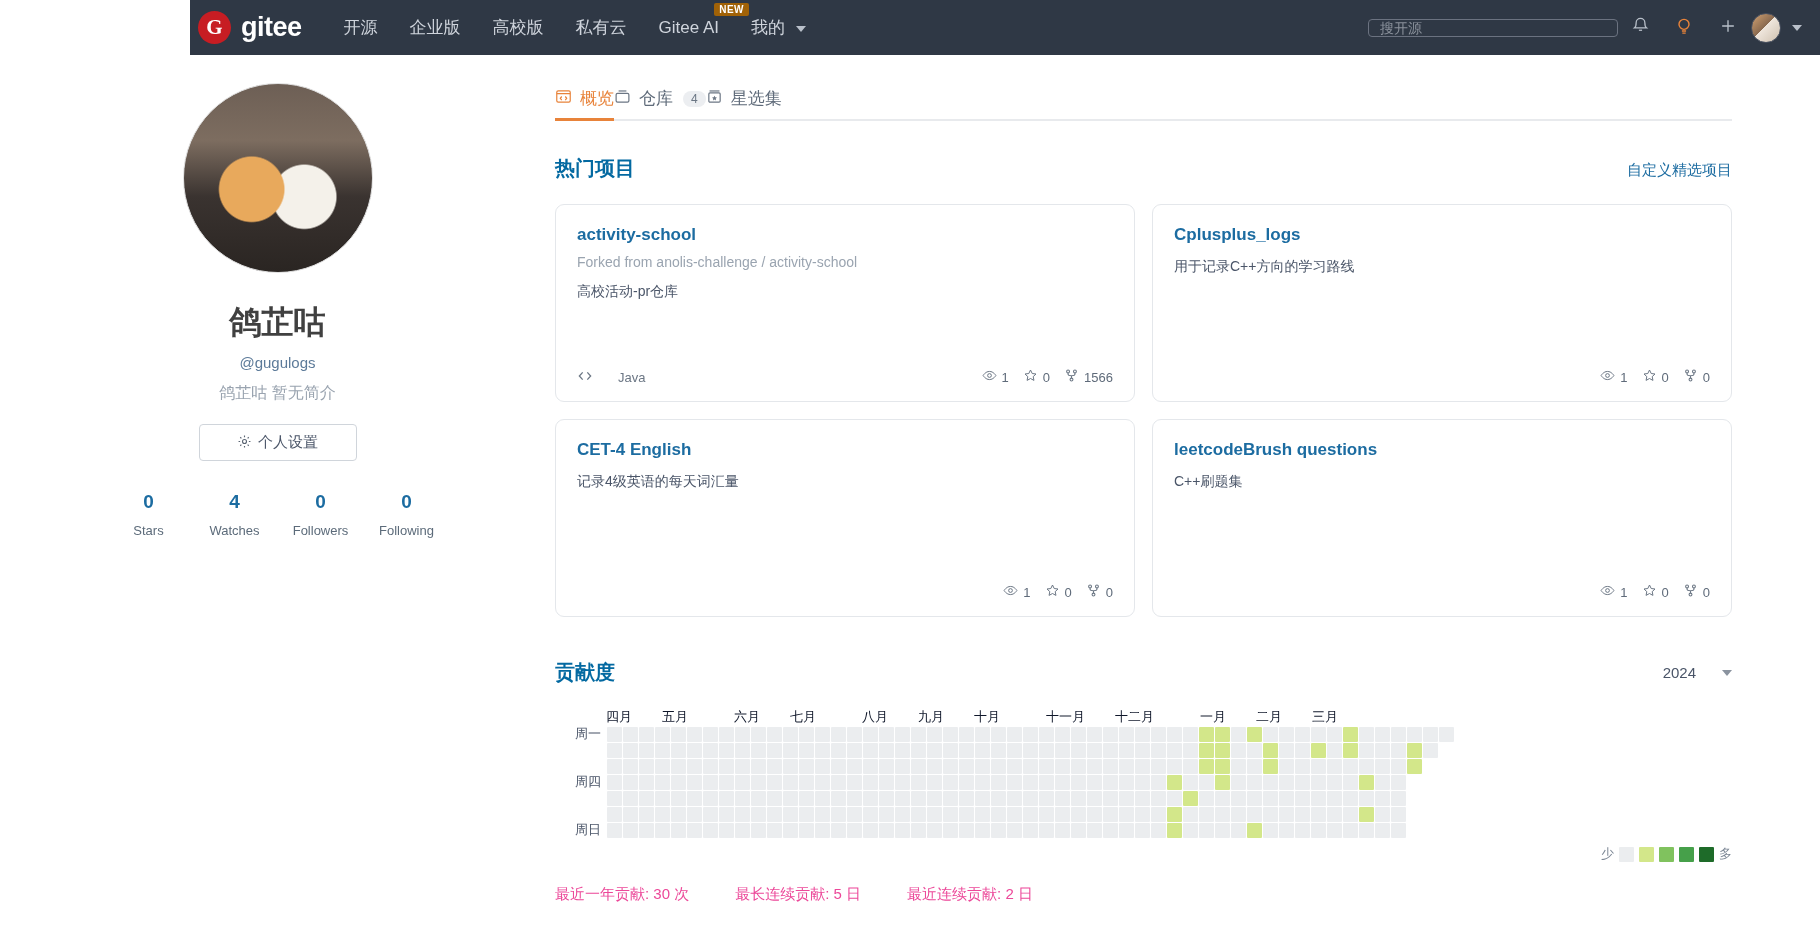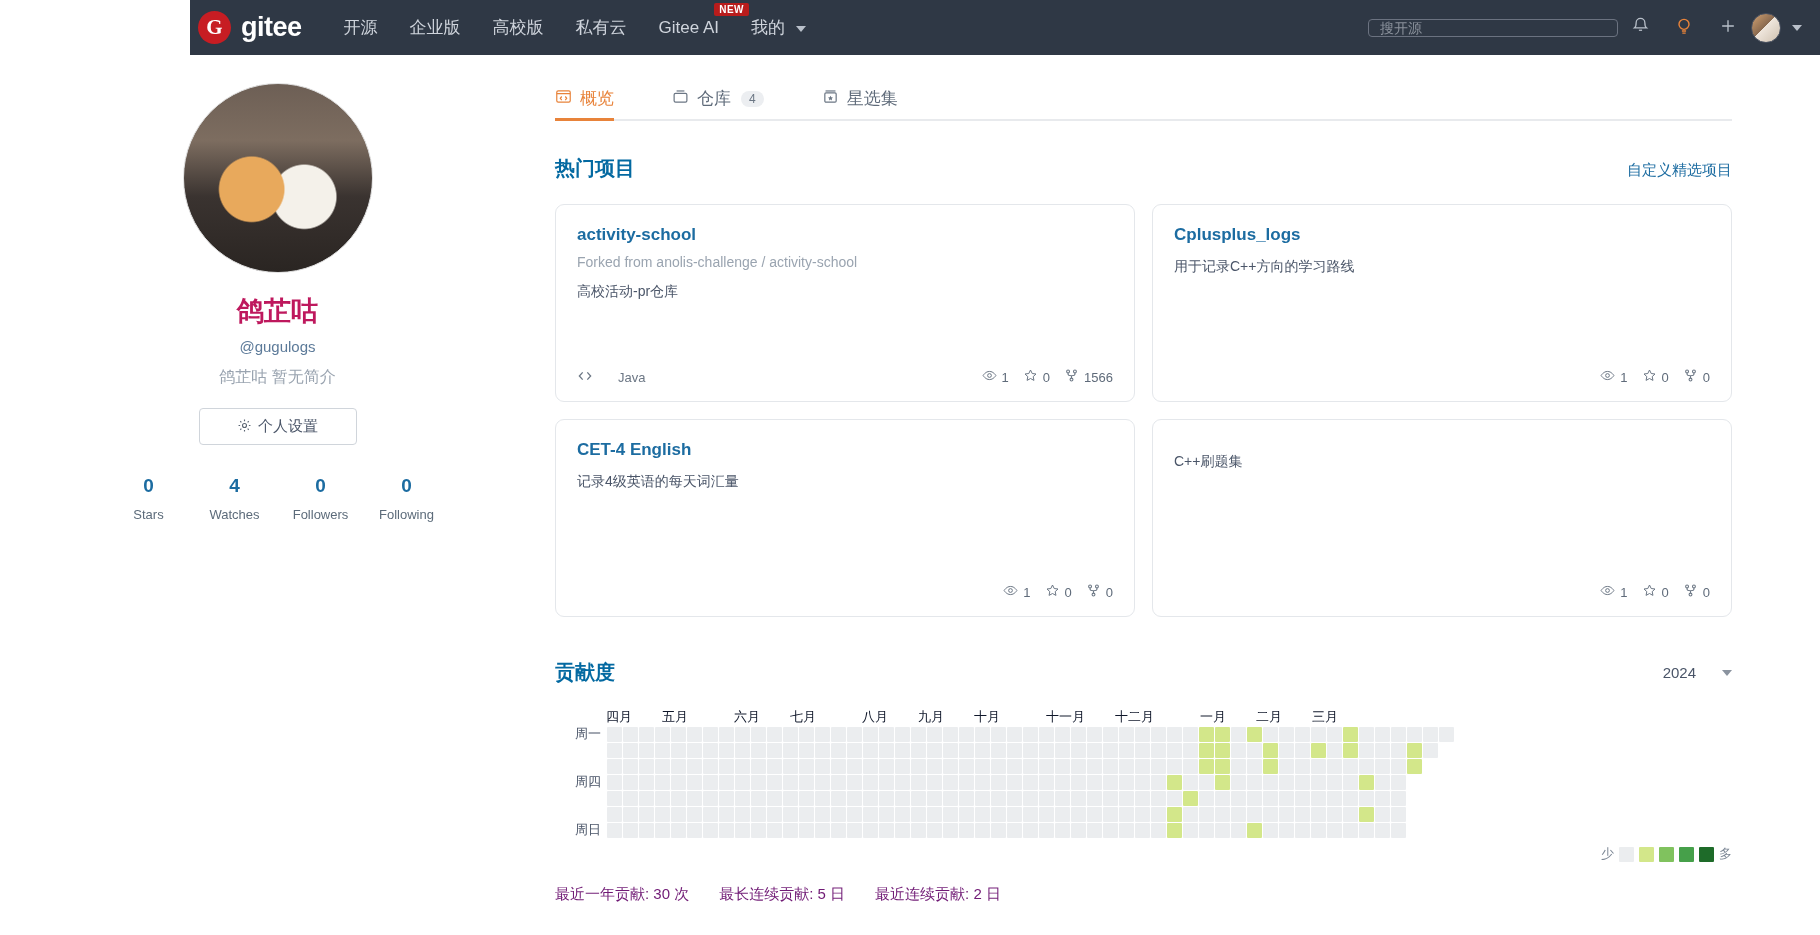--- a/index.html
+++ b/index.html
@@ -26,21 +26,21 @@
     font-size: 21px; font-weight: bold; font-family: "Liberation Serif", serif;
   }
   .logo-text { color: #fff; font-size: 27px; font-weight: bold; letter-spacing: -.5px; }
   .nav-links { display: flex; align-items: center; margin-left: 42px; gap: 32px; }
   .nav-link {
     color: #cfd4dc; font-size: 17px; cursor: pointer;
     position: relative; white-space: nowrap;
   }
   .badge-new {
     position: absolute; top: -15px; right: -30px;
-    background: #b91c1c; color: #fff;
+    background: #a16207; color: #fff;
     font-size: 10px; font-weight: bold;
     padding: 1px 5px; border-radius: 2px; letter-spacing: .5px;
   }
   .nav-caret {
     display: inline-block; margin-left: 6px;
     border-left: 5px solid transparent; border-right: 5px solid transparent;
     border-top: 6px solid #b9c0ca; vertical-align: middle;
   }
   .nav-right { position: absolute; right: 18px; display: flex; align-items: center; gap: 0; }
   .search-box {
@@ -68,40 +68,40 @@
     display: flex; flex-direction: column; align-items: center;
   }
   .avatar-big {
     width: 190px; height: 190px; border-radius: 50%;
     background:
       radial-gradient(circle at 36% 56%, #e8a95c 0 20%, transparent 21%),
       radial-gradient(circle at 64% 60%, #f4f1ea 0 19%, transparent 20%),
       linear-gradient(180deg,#6d5f55 0%,#7d6d60 30%,#3a3330 60%,#2a2522 100%);
     border: 1px solid #e0e0e0;
   }
-  .uname { font-size: 27px; font-weight: bold; color: #be185d; margin-top: 20px; }
+  .uname { font-size: 32px; font-weight: bold; color: #404040; margin-top: 28px; }
   .uhandle { font-size: 15px; color: #5c7a99; margin-top: 9px; }
   .ubio { font-size: 16px; color: #9aa4b0; margin-top: 12px; }
   .btn-settings {
     margin-top: 20px; width: 158px; height: 37px;
     border: 1px solid #d0d5db; border-radius: 4px; background: #fff;
     color: #4a5568; font-size: 15px;
     display: flex; align-items: center; justify-content: center; gap: 6px;
     cursor: pointer; font-family: inherit;
   }
   .stats { display: flex; margin-top: 30px; gap: 0; }
   .stat { width: 86px; text-align: center; cursor: pointer; }
   .stat-num { font-size: 19px; font-weight: bold; color: #1c6ca1; }
   .stat-lbl { font-size: 13px; color: #5c6b7a; margin-top: 10px; }
 
   .main { flex: 1; padding-right: 88px; }
 
   
   .tabs {
-    display: flex; align-items: flex-end; gap: 58px;
+    display: flex; align-items: flex-end; 
     border-bottom: 2px solid #e8eaed;
     height: 48px; margin-top: 18px;
   }
   .tab {
     display: flex; align-items: center; gap: 8px;
     font-size: 17px; color: #5f6b7a; padding-bottom: 9px;
     cursor: pointer; position: relative;
   }
   .tab.active { color: #e8833a; }
   .tab.active::after {
@@ -183,22 +183,22 @@
   .cell.l1 { background: #d3e78a; }
   .cell.empty { background: transparent; }
 
   .legend {
     display: flex; align-items: center; justify-content: flex-end;
     gap: 5px; margin-top: 7px; font-size: 13px; color: #7b8694;
   }
   .lg-box { width: 15px; height: 15px; border-radius: 1px; }
 
   .contrib-foot {
-    display: flex; gap: 30px; margin-top: 22px;
-    font-size: 15px; color: #701a75;
+    display: flex; gap: 46px; margin-top: 22px;
+    font-size: 15px; color: #ec4899;
   }
 </style>
 </head>
 <body>
 
 <div class="navbar">
   <div class="nav-left-pad"></div>
 
   <div class="logo-wrap">
     <div class="logo-mark">G</div>
@@ -448,20 +448,21 @@
                   <path d="M6.5 7.8v2.2c0 2 2.5 2.3 5.5 2.3s5.5-.3 5.5-2.3V7.8M12 12.3v3.9"></path>
                 </svg>
               </span>
               <span>0</span>
             </span>
           </div>
         </div>
       </div>
 
       <div class="card">
+        <div class="card-title">leetcodeBrush questions</div>
         <div class="card-desc">C++刷题集</div>
         <div class="card-foot">
           <div class="metrics">
             <span class="metric">
               <span>
                 <svg width="15" height="15" viewBox="0 0 24 24" fill="none" stroke="#6b7684" stroke-width="1.6">
                   <path d="M1.8 12S5.5 5.5 12 5.5 22.2 12 22.2 12 18.5 18.5 12 18.5 1.8 12 1.8 12z"></path>
                   <circle cx="12" cy="12" r="3"></circle>
                 </svg>
               </span>

